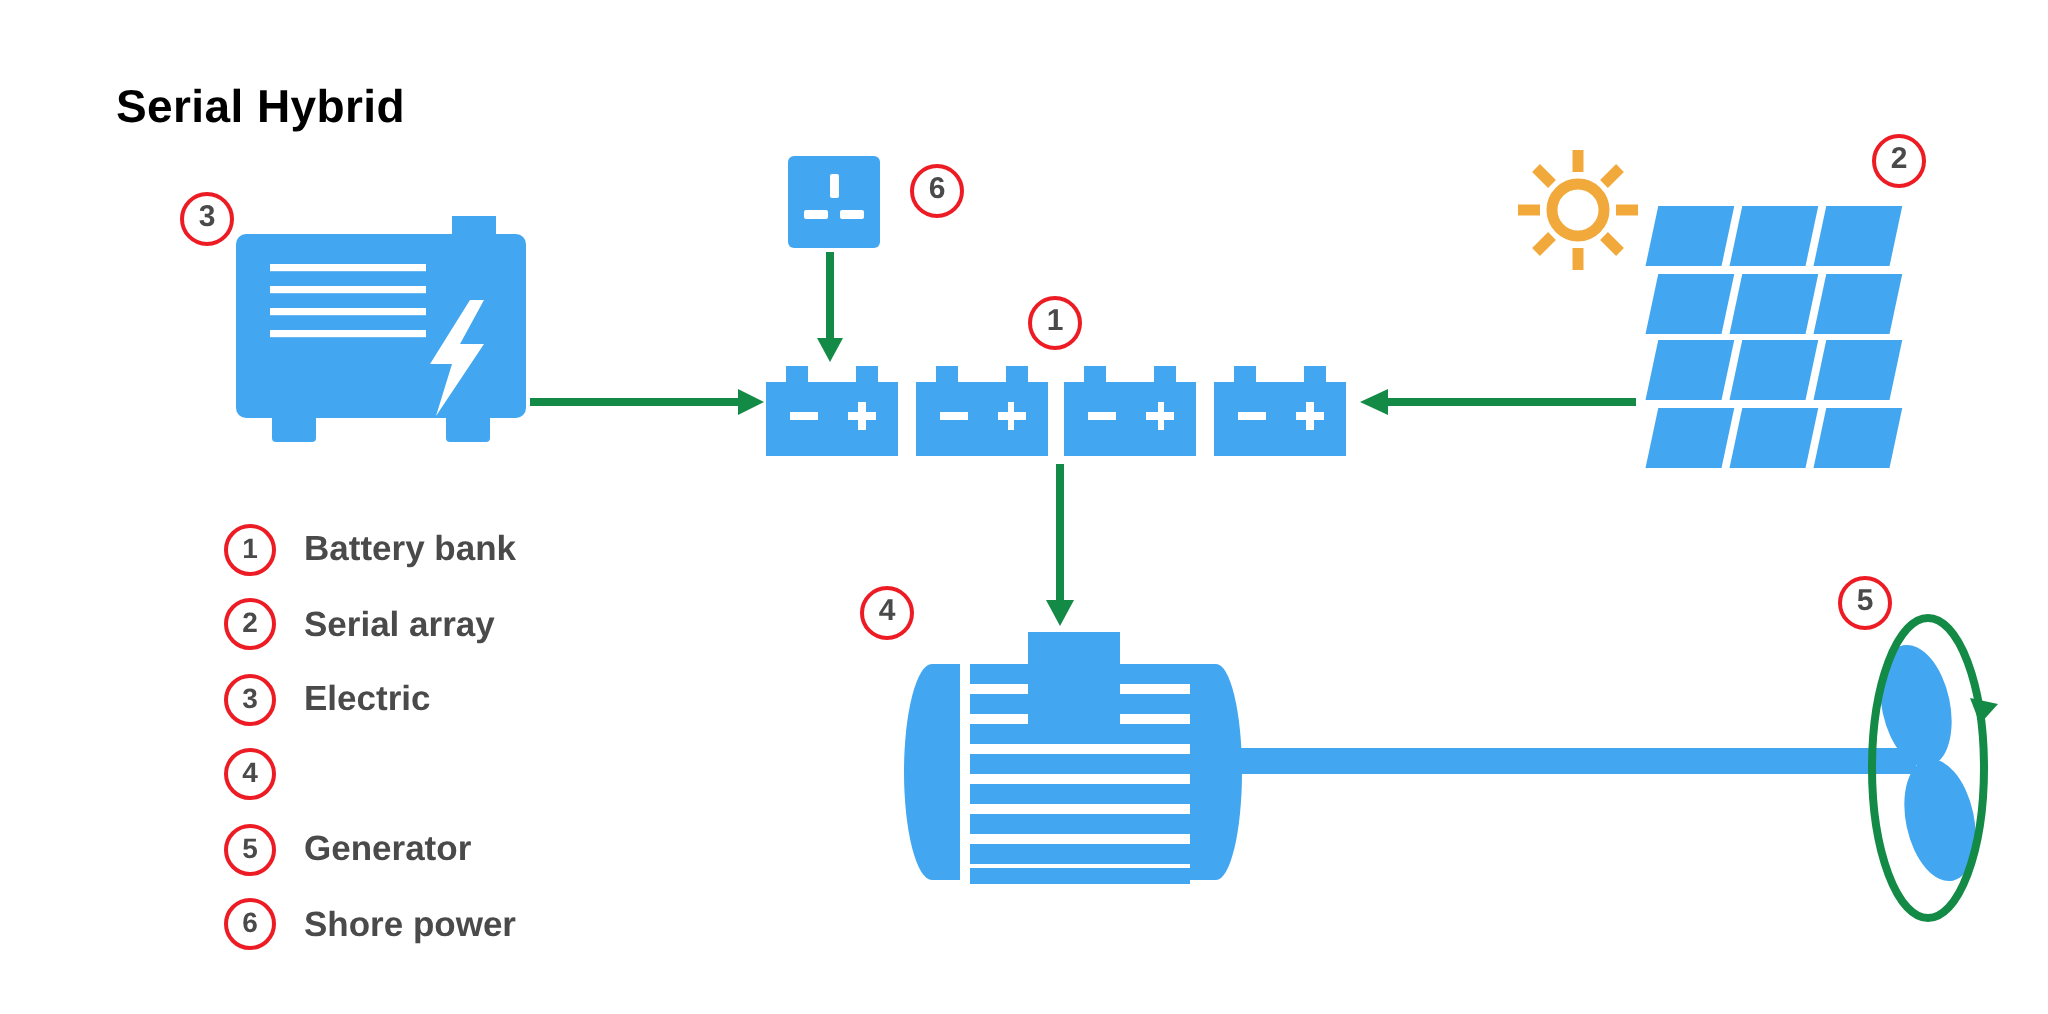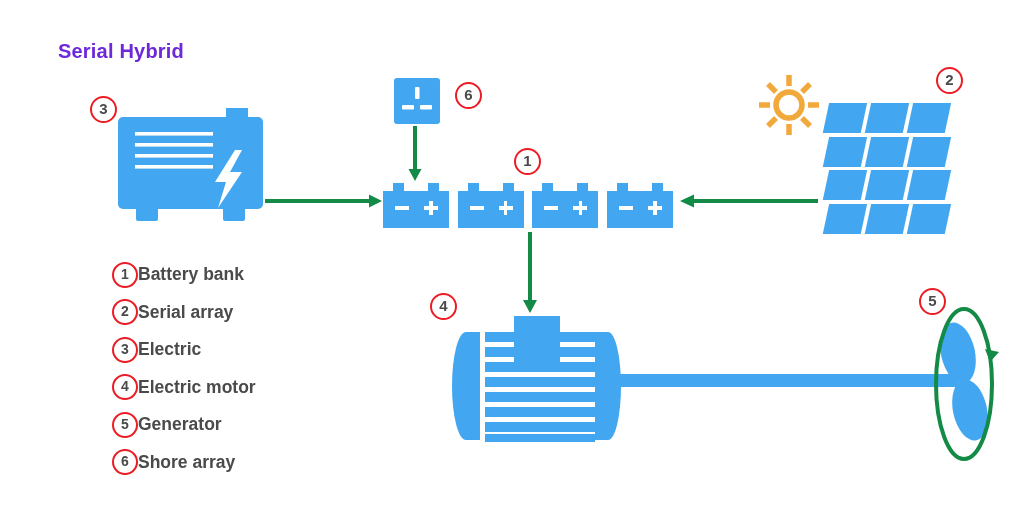--- a/index.html
+++ b/index.html
@@ -15,23 +15,23 @@
     width: 1024px;
     height: 507px;
     background: #ffffff;
   }
 
   
   #title {
     position: absolute;
     left: 58px;
     top: 40px;
-    font-size: 20px;
+    font-size: 23px;
     font-weight: bold;
-    color: #6d28d9;
+    color: #000000;
     letter-spacing: 0.2px;
     white-space: nowrap;
   }
 
   
   .badge {
     position: absolute;
     width: 27px;
     height: 27px;
     border-radius: 50%;
@@ -64,20 +64,21 @@
     border: 2.5px solid #ED1C24;
     background: #fff;
     color: #4A4A4A;
     font-size: 14px;
     font-weight: bold;
     line-height: 21px;
     text-align: center;
     flex: 0 0 auto;
   }
   .legend-label {
+    margin-left: 14px;
     font-size: 17.5px;
     font-weight: bold;
     color: #4A4A4A;
     white-space: nowrap;
   }
 
   
   .icon-abs { position: absolute; }
 
   
@@ -342,25 +343,24 @@
     <div class="legend-row">
       <div class="legend-badge">2</div>
       <div class="legend-label">Serial array</div>
     </div>
     <div class="legend-row">
       <div class="legend-badge">3</div>
       <div class="legend-label">Electric</div>
     </div>
     <div class="legend-row">
       <div class="legend-badge">4</div>
-      <div class="legend-label">Electric motor</div>
     </div>
     <div class="legend-row">
       <div class="legend-badge">5</div>
       <div class="legend-label">Generator</div>
     </div>
     <div class="legend-row">
       <div class="legend-badge">6</div>
-      <div class="legend-label">Shore array</div>
+      <div class="legend-label">Shore power</div>
     </div>
   </div>
 
 </div>
 
 </body></html>

